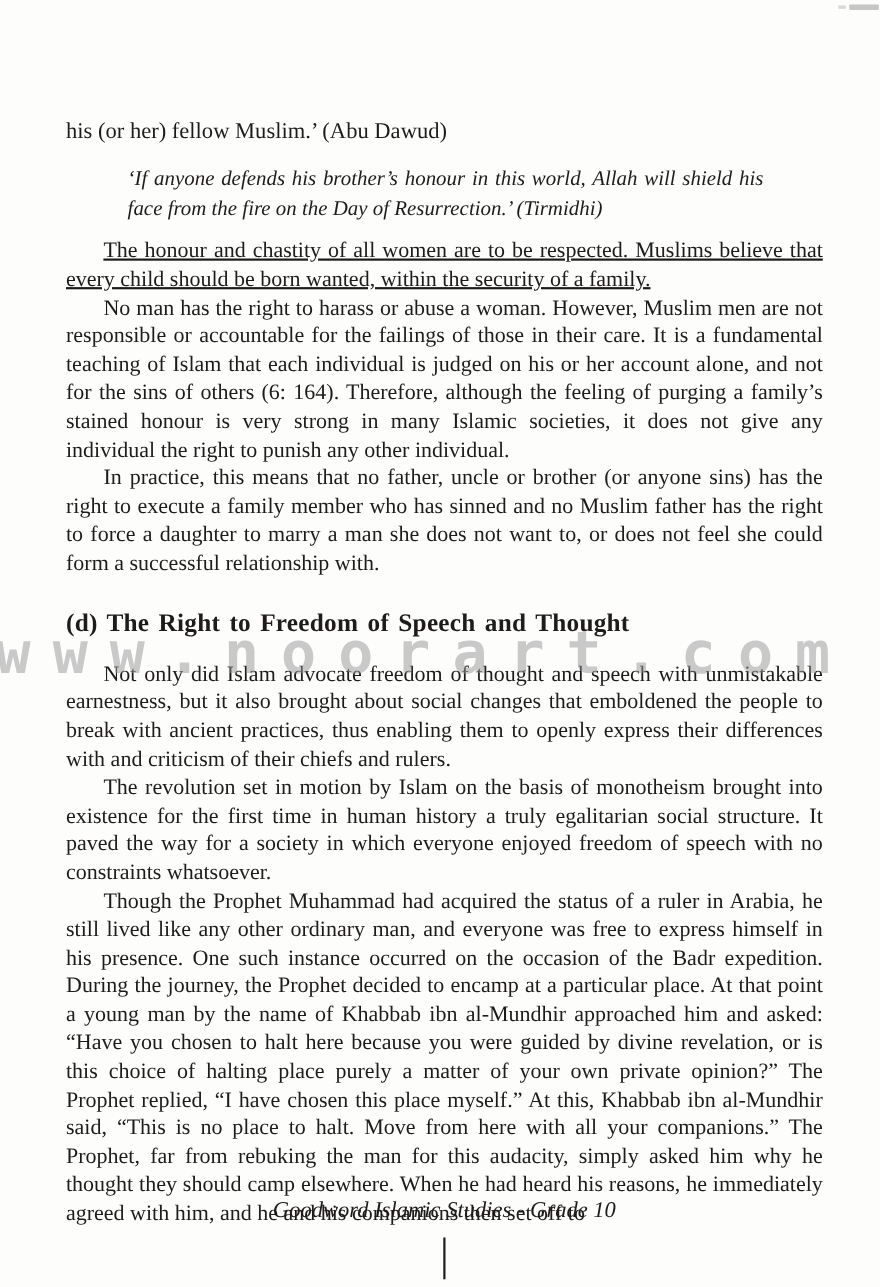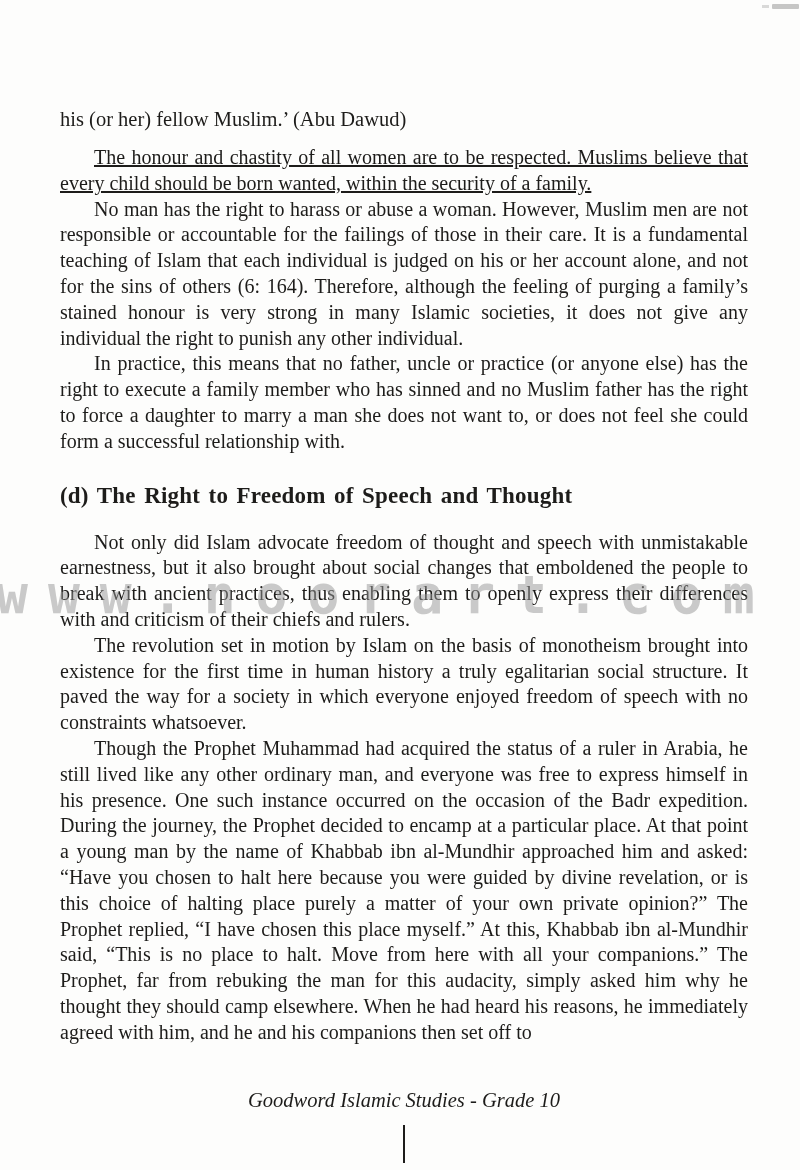--- a/index.html
+++ b/index.html
@@ -117,26 +117,27 @@
 <body>
 
 <div class="page">
 
   <div class="scan-artifact"></div>
 
   <div class="text-col">
 
     <p class="continuation-line">his (or her) fellow Muslim.’ (Abu Dawud)</p>
 
+    <div class="hadith-quote">‘If anyone defends his brother’s honour in this world, Allah will shield his face from the fire on the Day of Resurrection.’ (Tirmidhi)</div>
 
     <p class="body-para first-after-quote">The honour and chastity of all women are to be respected. Muslims believe that every child should be born wanted, within the security of a family.</p>
 
     <p class="body-para">No man has the right to harass or abuse a woman. However, Muslim men are not responsible or accountable for the failings of those in their care. It is a fundamental teaching of Islam that each individual is judged on his or her account alone, and not for the sins of others (6: 164). Therefore, although the feeling of purging a family’s stained honour is very strong in many Islamic societies, it does not give any individual the right to punish any other individual.</p>
 
-    <p class="body-para">In practice, this means that no father, uncle or practice (or anyone else) has the right to execute a family member who has sinned and no Muslim father has the right to force a daughter to marry a man she does not want to, or does not feel she could form a successful relationship with.</p>
+    <p class="body-para">In practice, this means that no father, uncle or brother (or anyone sins) has the right to execute a family member who has sinned and no Muslim father has the right to force a daughter to marry a man she does not want to, or does not feel she could form a successful relationship with.</p>
 
     <h2 class="section-heading">(d) The Right to Freedom of Speech and Thought</h2>
 
     <p class="body-para">Not only did Islam advocate freedom of thought and speech with unmistakable earnestness, but it also brought about social changes that emboldened the people to break with ancient practices, thus enabling them to openly express their differences with and criticism of their chiefs and rulers.</p>
 
     <p class="body-para">The revolution set in motion by Islam on the basis of monotheism brought into existence for the first time in human history a truly egalitarian social structure. It paved the way for a society in which everyone enjoyed freedom of speech with no constraints whatsoever.</p>
 
     <p class="body-para">Though the Prophet Muhammad had acquired the status of a ruler in Arabia, he still lived like any other ordinary man, and everyone was free to express himself in his presence. One such instance occurred on the occasion of the Badr expedition. During the journey, the Prophet decided to encamp at a particular place. At that point a young man by the name of Khabbab ibn al-Mundhir approached him and asked: “Have you chosen to halt here because you were guided by divine revelation, or is this choice of halting place purely a matter of your own private opinion?” The Prophet replied, “I have chosen this place myself.” At this, Khabbab ibn al-Mundhir said, “This is no place to halt. Move from here with all your companions.” The Prophet, far from rebuking the man for this audacity, simply asked him why he thought they should camp elsewhere. When he had heard his reasons, he immediately agreed with him, and he and his companions then set off to</p>
 
   </div>

